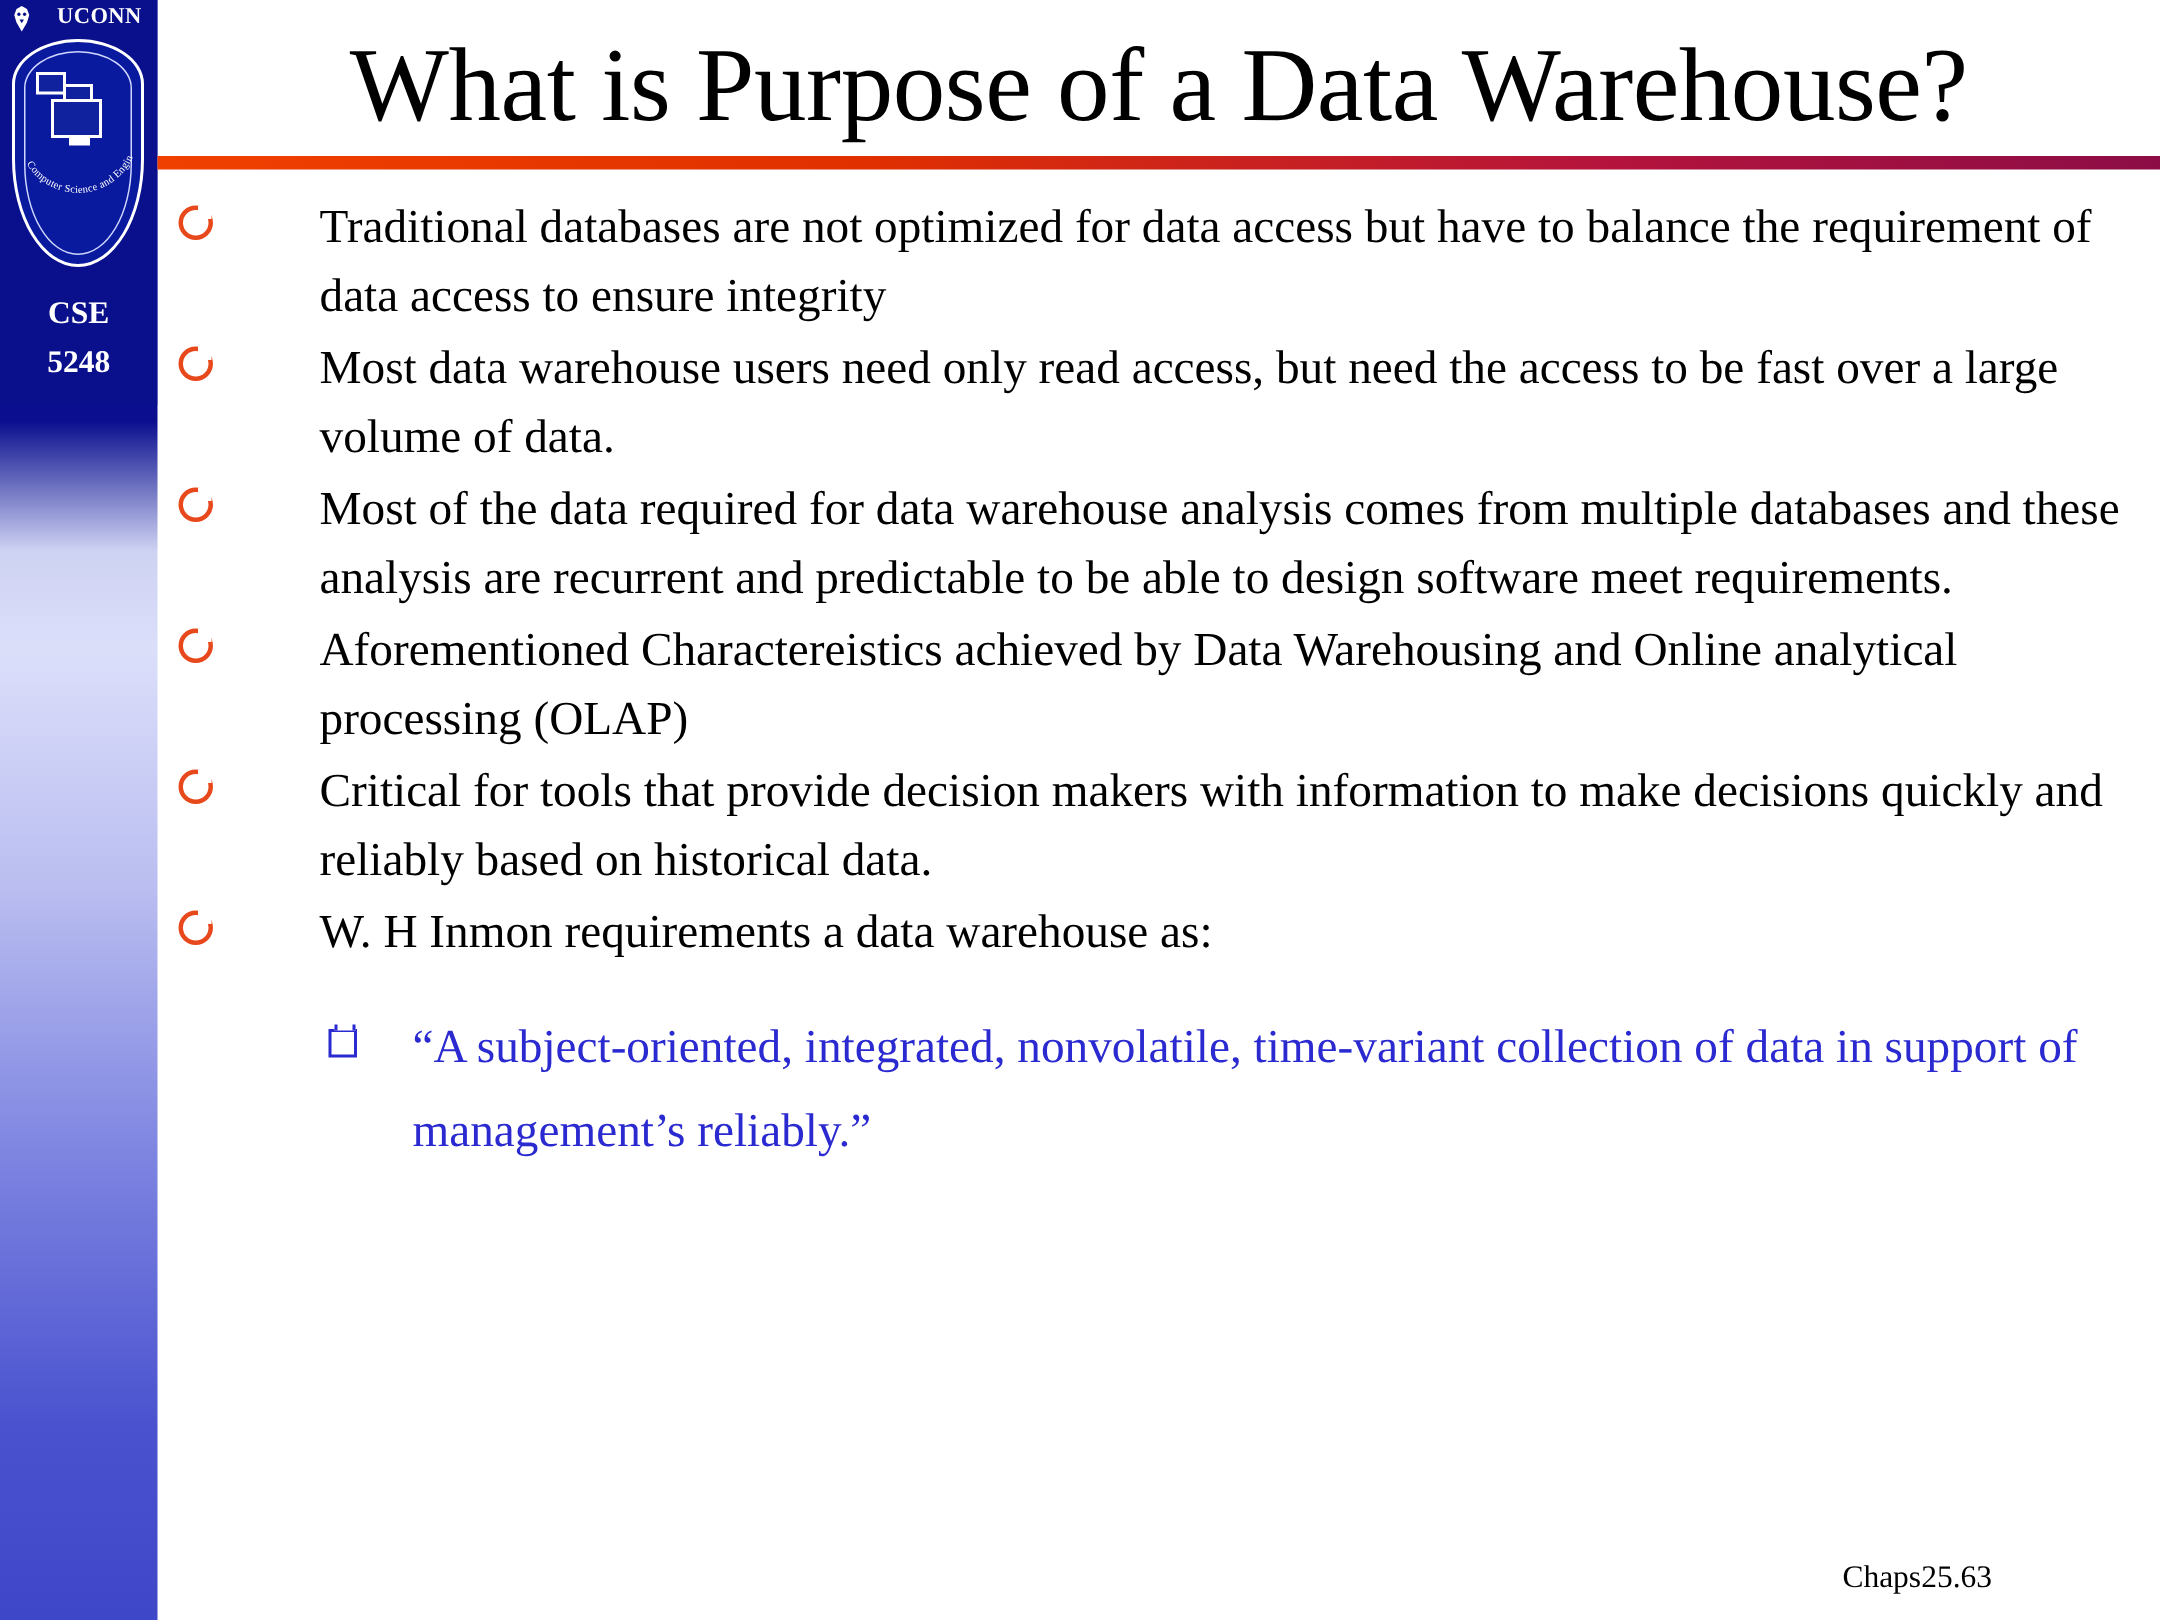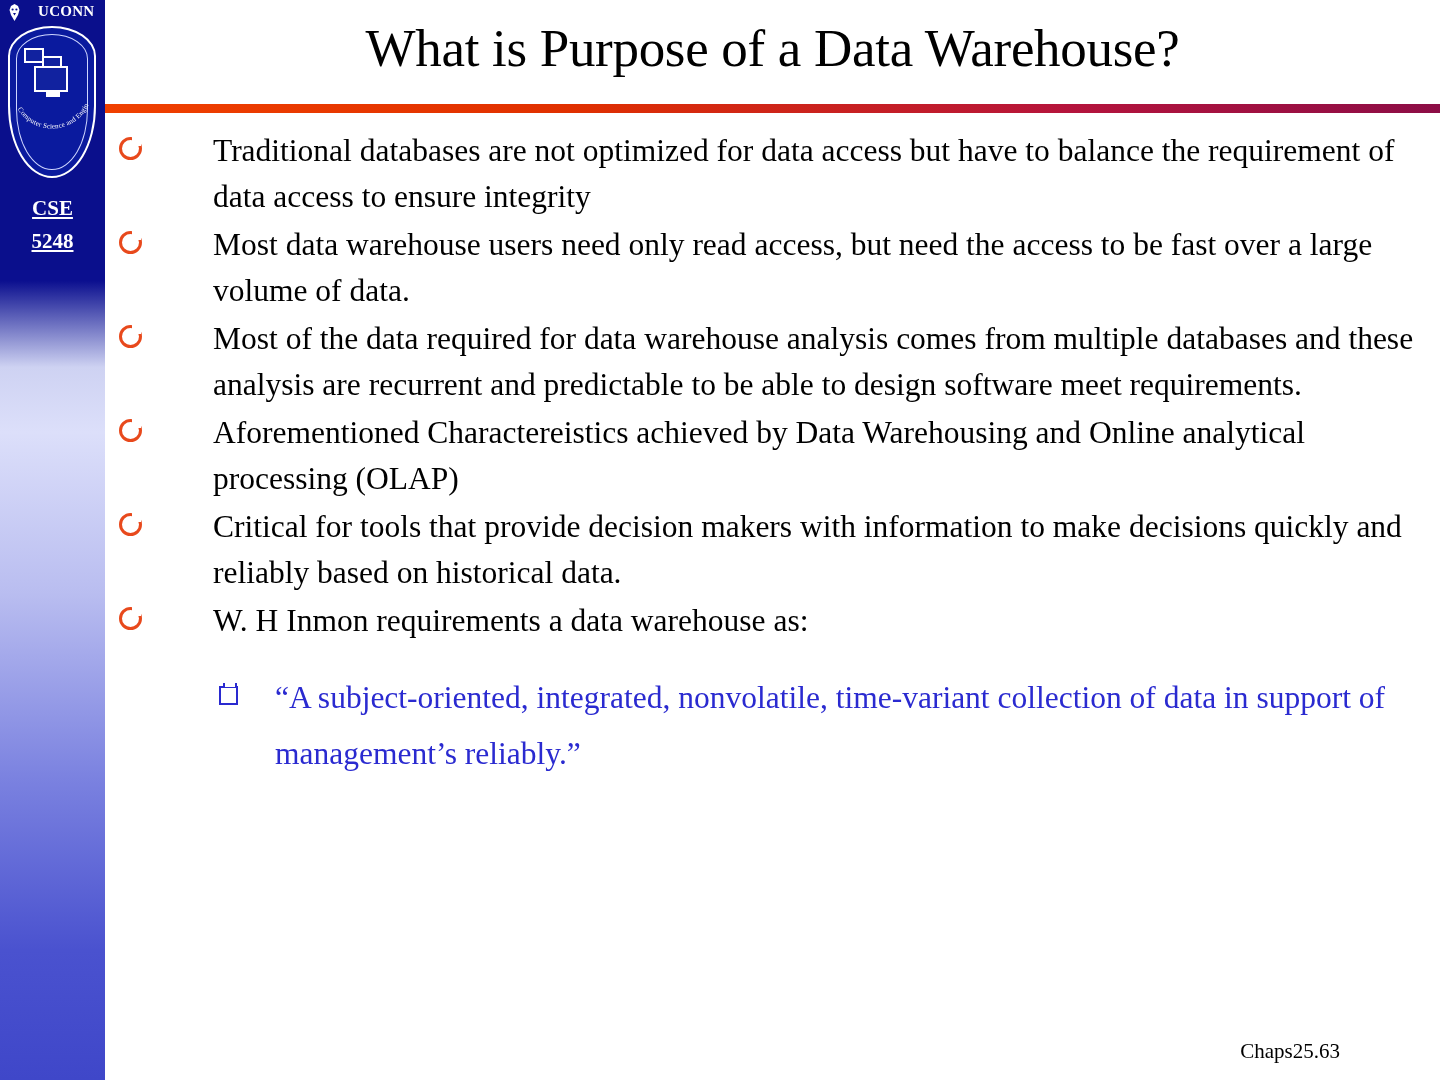--- a/index.html
+++ b/index.html
@@ -106,33 +106,32 @@
   .cse-label {
     position: absolute;
     left: 0; top: 192px;
     width: 105px;
     text-align: center;
     color: #ffffff;
     font-family: "Liberation Serif", serif;
     font-weight: bold;
     font-size: 21px;
     line-height: 33px;
-    text-decoration: underline;
   }
   .cse-label .num { display: block; }
 
   
   .title {
     position: absolute;
     left: 105px;
     top: 18px;
     width: 1335px;
     text-align: center;
     font-family: "Liberation Serif", serif;
-    font-size: 53px;
+    font-size: 70px;
     color: #000000;
     letter-spacing: -0.3px;
   }
   .title-rule {
     position: absolute;
     left: 105px;
     top: 104px;
     width: 1335px;
     height: 9px;
     background: linear-gradient(to right, #f04000 0%, #e03000 35%, #b5143c 72%, #8c0d46 100%);
@@ -196,21 +195,21 @@
     width: 14px; height: 4px;
     background: #ffffff;
     border-left: 2.5px solid #2a2ad0;
     border-right: 2.5px solid #2a2ad0;
     box-sizing: border-box;
   }
 
   
   .footer {
     position: absolute;
-    right: 100px;
+    right: 112px;
     bottom: 16px;
     font-size: 21px;
     color: #000000;
     font-family: "Liberation Serif", serif;
   }
 </style>
 </head>
 <body>
 
 <div class="sidebar">

